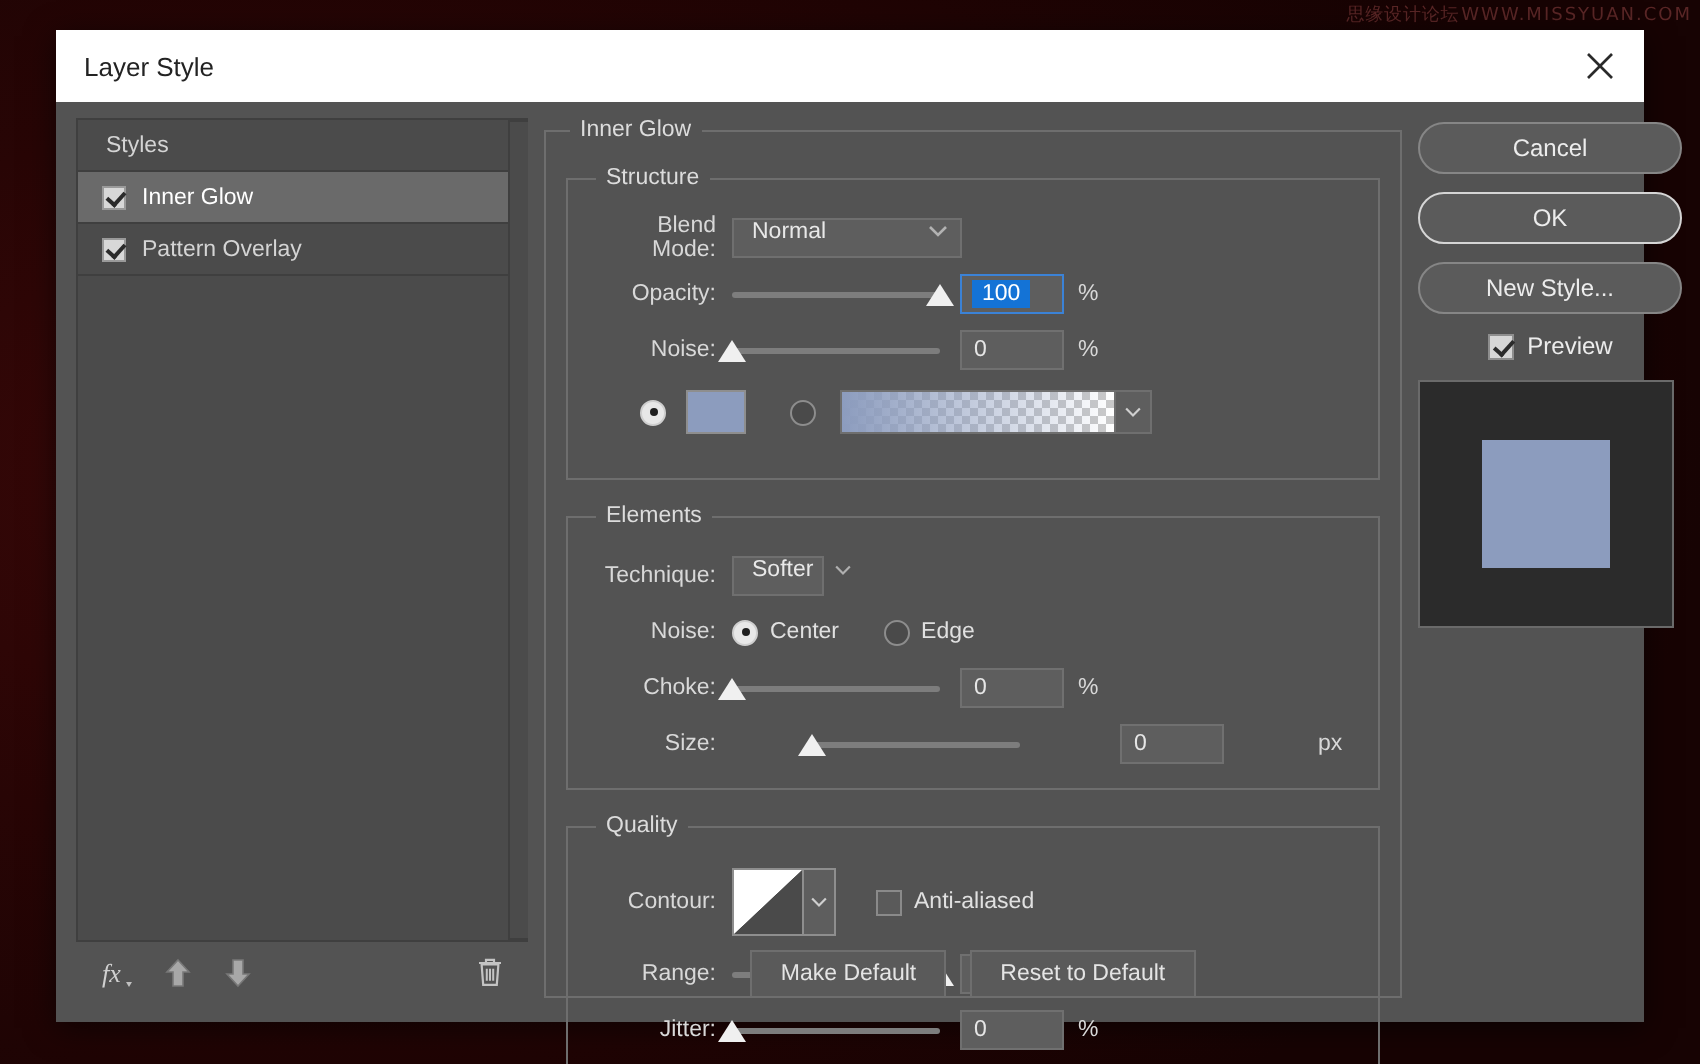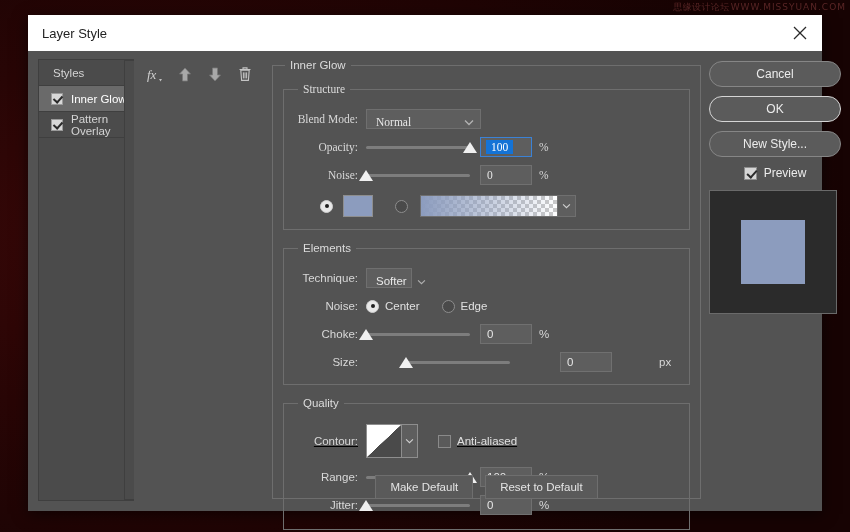--- a/index.html
+++ b/index.html
@@ -72,20 +72,21 @@
     padding: 8px 10px 10px 10px;
     display: flex;
     gap: 8px;
   }
 
   
   #styles-panel {
     width: 226px;
     flex: 0 0 226px;
     display: flex;
+    flex-direction: column;
     position: relative;
   }
   #styles-list {
     flex: 1;
     background: #4b4b4b;
     border: 1px solid #3f3f3f;
     border-right: none;
     overflow: hidden;
     position: relative;
   }
@@ -176,21 +177,21 @@
   .lbl.w70 { width: 70px; }
 
   
   .sel {
     height: 20px;
     background: #5e5e5e;
     border: 1px solid #6f6f6f;
     color: #e8e8e8;
     font-size: 11.5px;
     display: flex;
-    align-items: flex-end;
+    align-items: flex-start;
     padding: 0 6px 0 9px;
     position: relative;
     cursor: pointer;
     justify-content: space-between;
   }
   .sel .caret { margin-left: 10px; opacity: .75; }
 
   
   .slider {
     position: relative;
@@ -474,21 +475,21 @@
             <path d="M5.4 6.4 v6 M7 6.4 v6 M8.6 6.4 v6" stroke="#c4c4c4" stroke-width="1"></path>
           </svg>
         </span>
       </div>
     </div>
 
     <div id="settings">
       <fieldset class="grp" id="outer-group">
         <legend>Inner Glow</legend>
 
-        <fieldset class="grp" style="padding:12px 12px 8px 12px;font-family:Liberation Serif, serif;">
+        <fieldset class="grp" style="padding:12px 12px 18px 12px;">
           <legend>Structure</legend>
 
           <div class="row">
             <span class="lbl w70">Blend Mode:</span>
             <div class="sel" style="width:115px;">
               <span>Normal</span>
               <span class="caret">
                 <svg width="10" height="7" viewBox="0 0 10 7">
                     <path d="M1 1.5 L5 5.5 L9 1.5" stroke="#cfcfcf" stroke-width="1.3" fill="none"></path>
                   </svg>
@@ -579,21 +580,21 @@
             <div class="numfield">
               <span>0</span>
             </div>
             <span class="unit">px</span>
           </div>
         </fieldset>
 
         <fieldset class="grp" style="margin-top:12px;padding:12px 12px 12px 12px;">
           <legend>Quality</legend>
 
-          <div class="row" style="height:40px;text-decoration:underline;">
+          <div class="row" style="height:40px;">
             <span class="lbl w70">Contour:</span>
             <div class="contourwrap">
               <div class="contourimg"></div>
               <div class="contourcaret">
                 <svg width="9" height="6" viewBox="0 0 10 7">
                     <path d="M1 1.5 L5 5.5 L9 1.5" stroke="#cfcfcf" stroke-width="1.3" fill="none"></path>
                   </svg>
               </div>
             </div>
             <span class="cbox empty" style="margin-left:20px;"></span>

